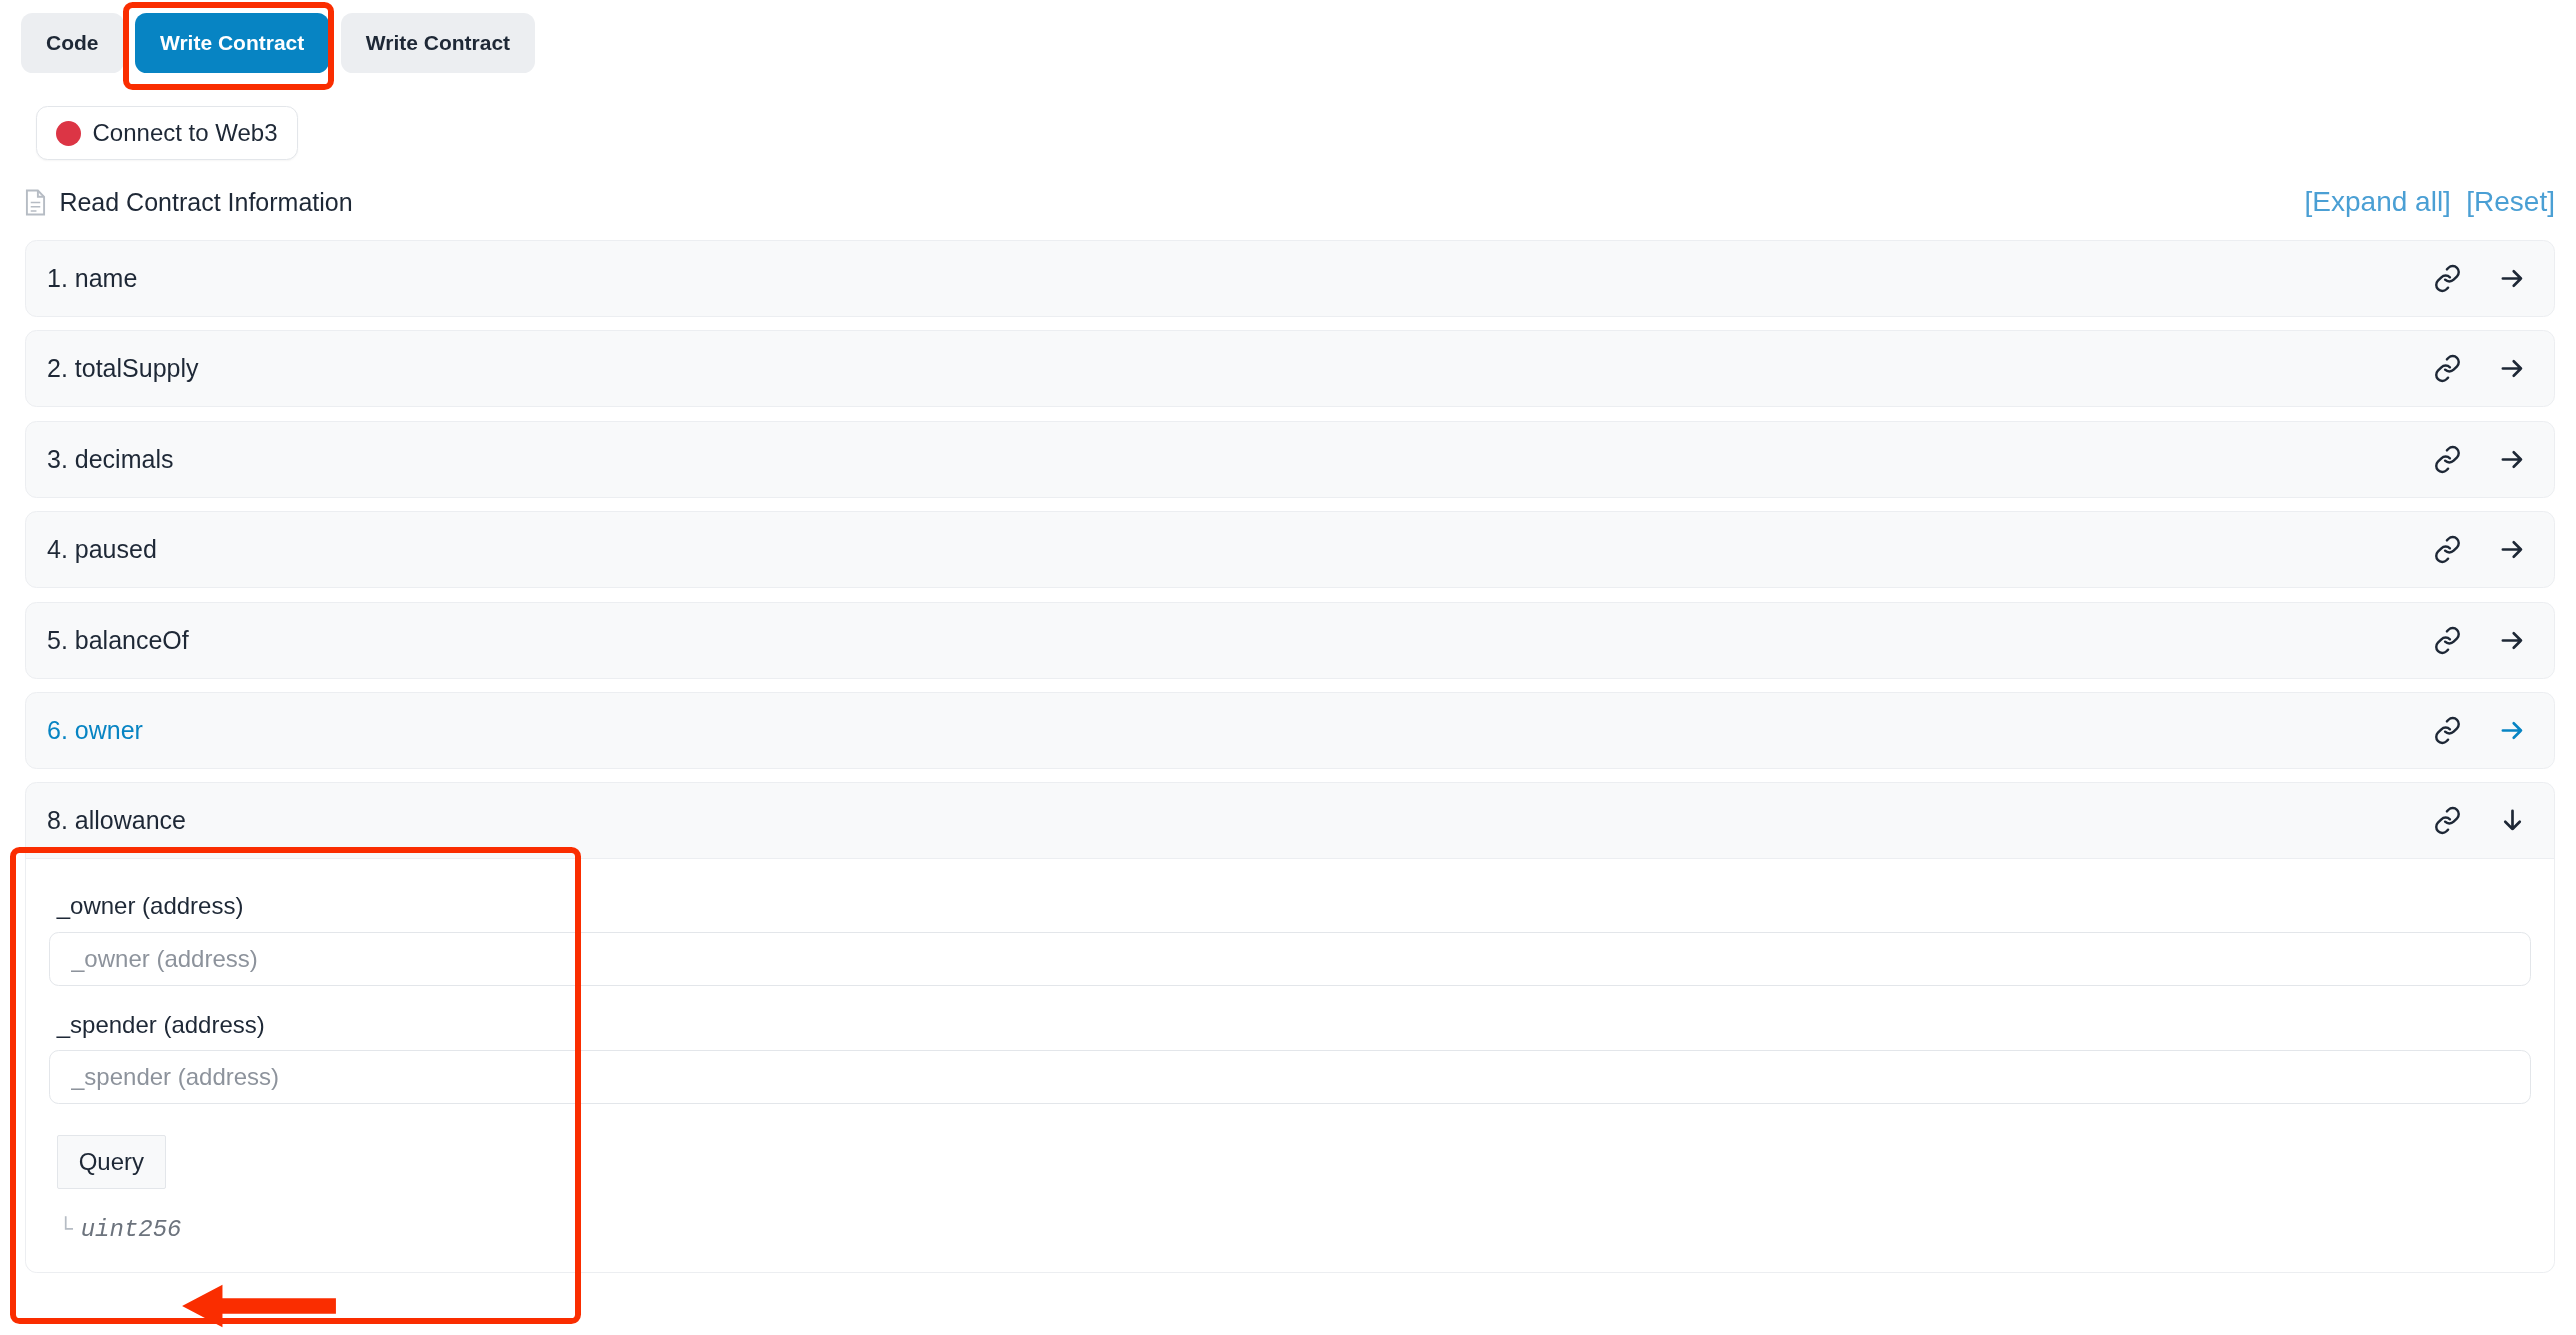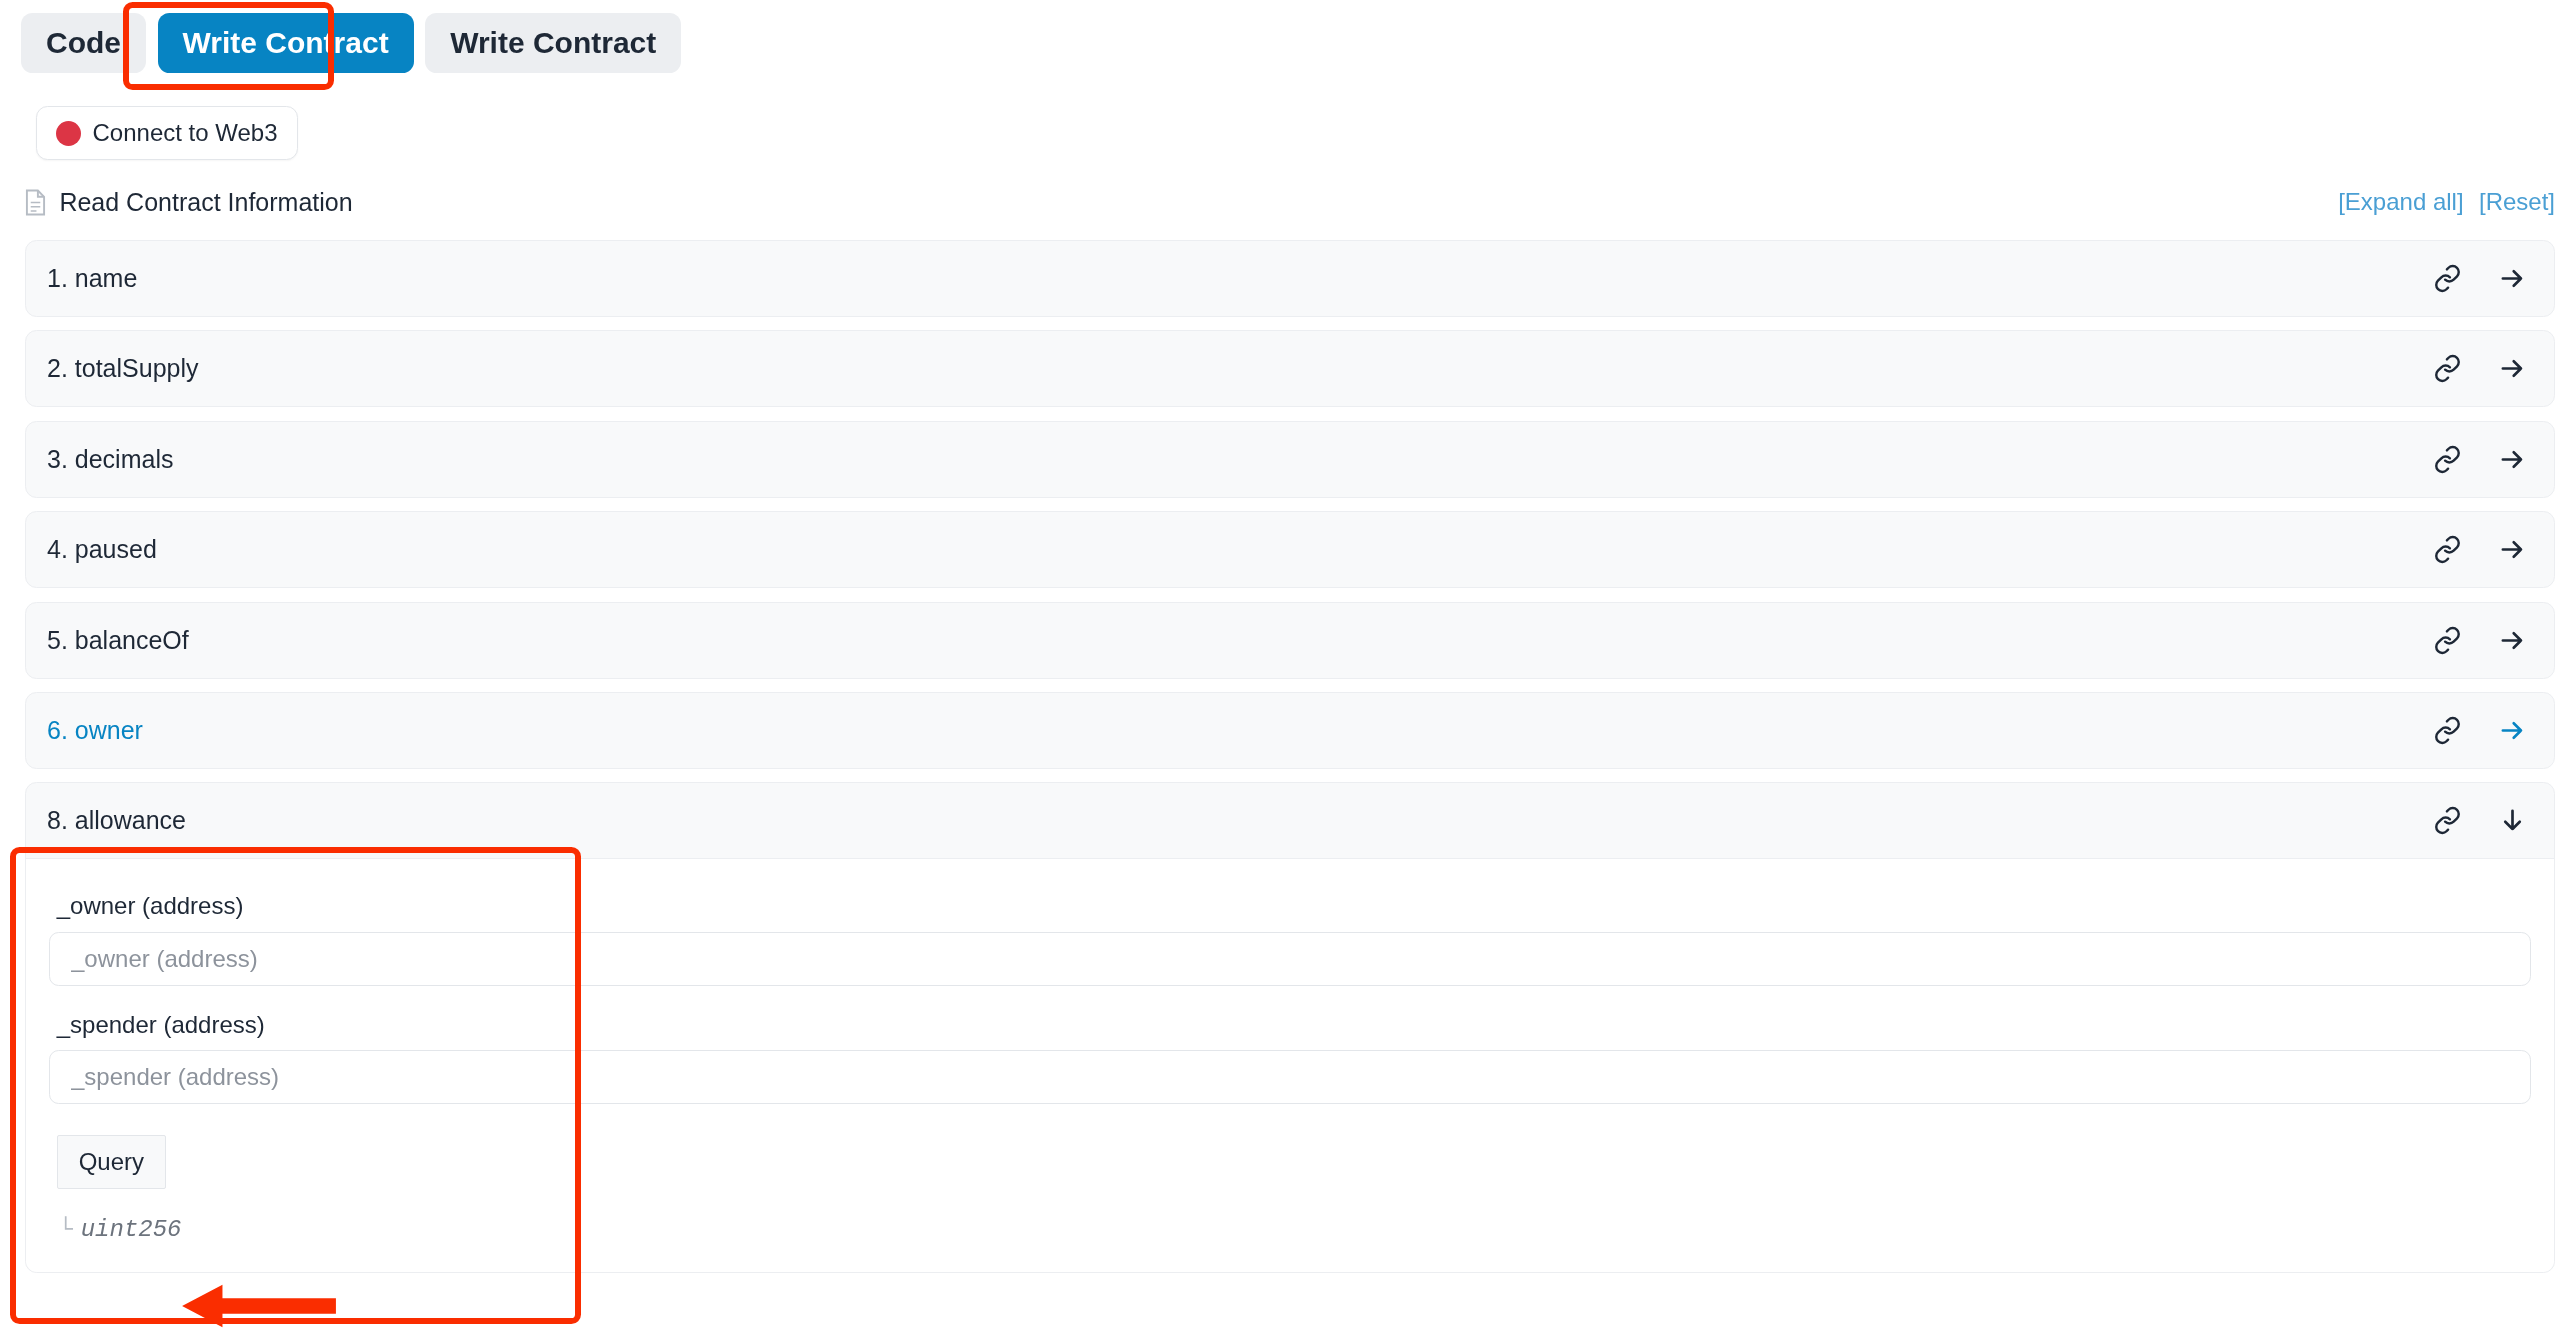--- a/index.html
+++ b/index.html
@@ -25,21 +25,21 @@
     gap: 11.5px;
     height: 60px;
   }
   .tab {
     display: inline-flex;
     align-items: center;
     justify-content: center;
     height: 60px;
     padding: 0 25px;
     border-radius: 11.5px;
-    font-size: 30px;
+    font-size: 21px;
     font-weight: bold;
     color: #1e2836;
     background: #eceef1;
     border: none;
     cursor: pointer;
     white-space: nowrap;
   }
   .tab.active {
     background: #0784c3;
     color: #ffffff;
@@ -94,21 +94,21 @@
   .doc-icon {
     width: 21px; height: 27px;
     display: inline-block;
     flex: 0 0 auto;
     position: relative;
   }
   .section-links {
     display: flex;
     align-items: center;
     gap: 15.4px;
-    font-size: 24px;
+    font-size: 28px;
     color: #4a9fd4;
   }
   .section-links a { color: #4a9fd4; text-decoration: none; cursor: pointer; }
 
   
   .fn-list {
     position: absolute;
     left: 25px;
     right: 21px;
     top: 240px;

